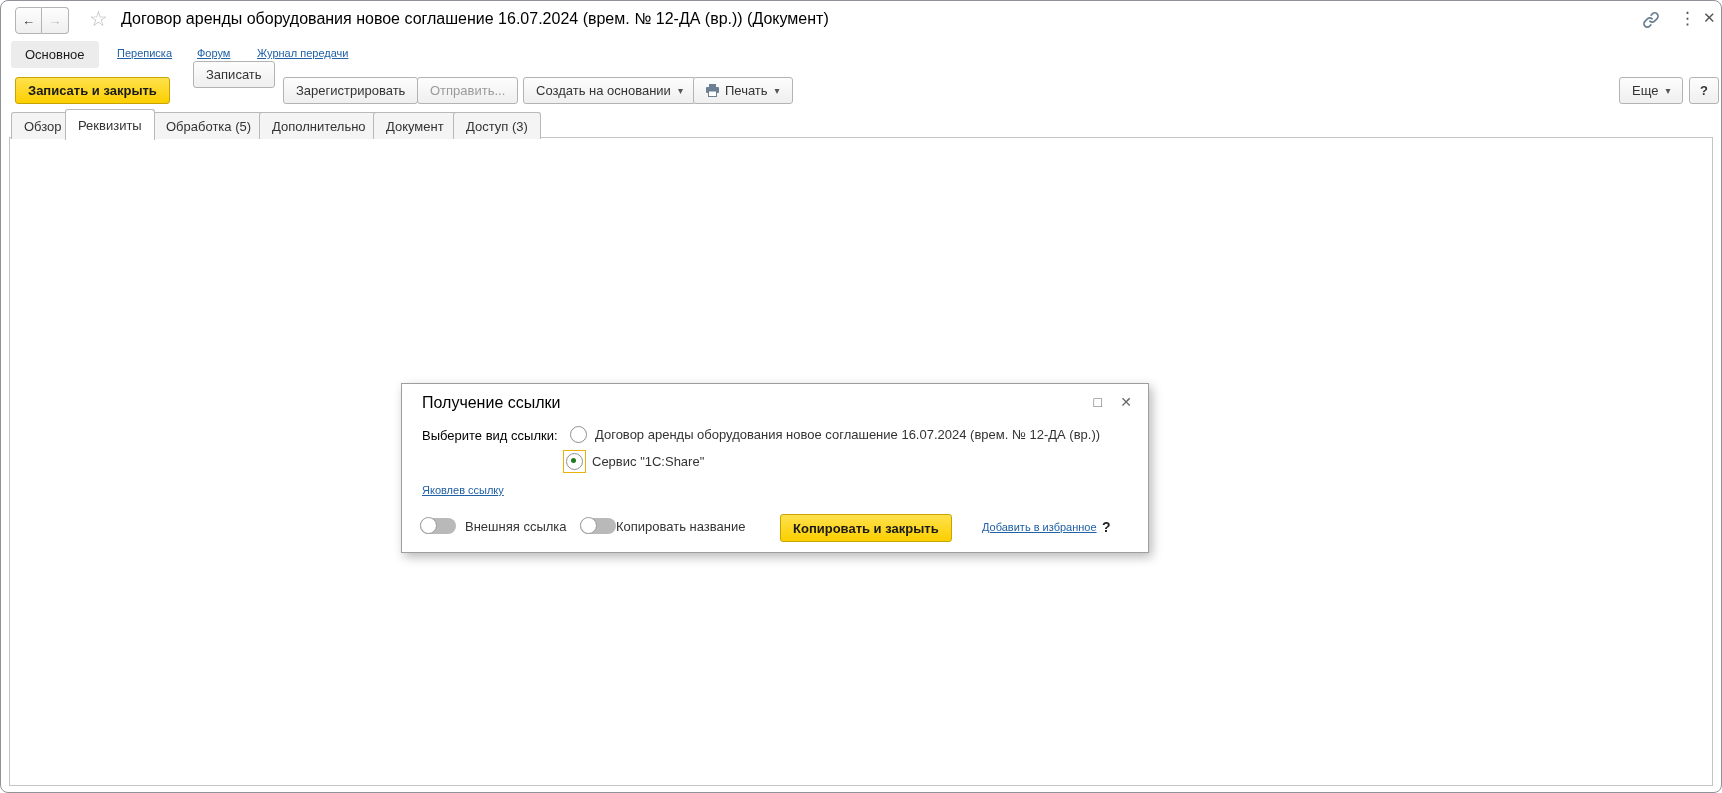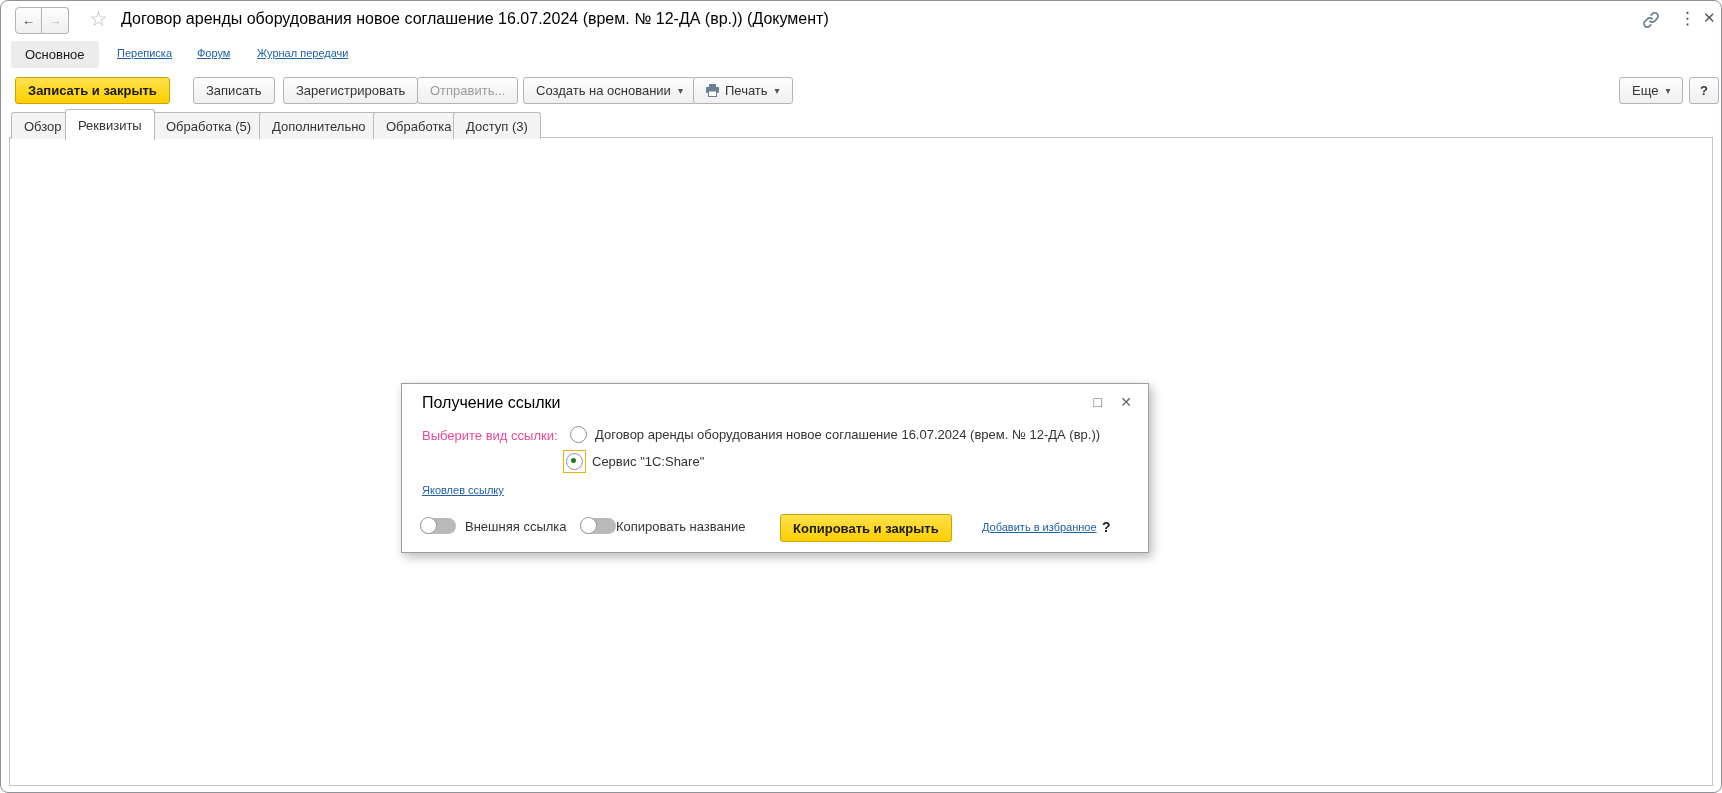--- a/index.html
+++ b/index.html
@@ -1,18 +1,18 @@
 <!DOCTYPE html>
 <html><head>
 <meta charset="utf-8">
 <style>
   html,body{margin:0;padding:0;background:#fff;font-family:"Liberation Sans",sans-serif;}
   #app{position:relative;width:1722px;height:793px;background:#fff;border:1px solid #8f9399;border-radius:8px;overflow:hidden;box-sizing:border-box;font-size:13px;color:#333;}
   .abs{position:absolute;box-sizing:border-box;}
-  .flabel{font-size:13px;color:#ec4899;white-space:nowrap;}
+  .flabel{font-size:13px;color:#000000;white-space:nowrap;}
   .dim{color:#9c9c9c;}
   .fld{display:flex;align-items:center;border:1px solid #b6b6b6;background:#fff;font-size:13px;padding:0 6px;height:24px;box-sizing:border-box;white-space:nowrap;overflow:hidden;color:#222;}
   .fld.area{align-items:flex-start;padding-top:3px;white-space:normal;}
   .sfx{width:19px;height:24px;border:1px solid #b6b6b6;border-left:1px solid #d0d0d0;display:flex;align-items:center;justify-content:center;color:#666;background:#fbfbfb;box-sizing:border-box;font-size:10px;}
   .gicon{color:#7a7a7a;font-size:12px;display:flex;align-items:center;justify-content:center;}
   .btn{display:inline-flex;align-items:center;justify-content:center;border:1px solid #b3b3b3;background:linear-gradient(#fdfdfd,#efefef);border-radius:3px;font-size:13px;color:#333;padding:0 12px;height:27px;box-sizing:border-box;white-space:nowrap;}
   .btn-yellow{background:linear-gradient(#ffe14d,#fccf00);border:1px solid #c7a400;font-weight:bold;color:#1a1a1a;}
   .link{color:#2161a5;text-decoration:underline;cursor:pointer;white-space:nowrap;font-size:11px;}
   .green-h{color:#2f7e33;font-weight:bold;font-size:13px;}
   .tab{position:absolute;top:111px;height:26px;display:flex;align-items:center;padding:0 12px;border:1px solid #b9b9b9;border-bottom:none;border-radius:3px 3px 0 0;background:#f4f4f4;color:#333;z-index:2;}
@@ -73,21 +73,21 @@
   <div class="abs" style="left:1702px;top:8px;font-size:15px;color:#555;">✕</div>
 
   <div class="abs nav-pill" style="left:10px;top:40px;">
       <span>Основное</span>
     </div>
   <div class="abs link" style="left:116px;top:46px;">Переписка</div>
   <div class="abs link" style="left:196px;top:46px;">Форум</div>
   <div class="abs link" style="left:256px;top:46px;">Журнал передачи</div>
 
   <div class="abs btn btn-yellow" style="left:14px;top:76px;">Записать и закрыть</div>
-  <div class="abs btn" style="left:192px;top:76px;">Записать</div>
+  <div class="abs btn" style="left:192px;top:60px;">Записать</div>
   <div class="abs btn" style="left:282px;top:76px;">Зарегистрировать</div>
   <div class="abs btn" style="left:416px;top:76px;color:#9a9a9a;">Отправить...</div>
   <div class="abs btn" style="left:522px;top:76px;">
     <span>Создать на основании</span>
     <span style="margin-left:7px;color:#555;font-size:10px;">▾</span>
   </div>
   <div class="abs btn" style="left:692px;top:76px;">
     <span style="margin-right:6px;display:inline-flex;">
       <svg width="13" height="13" viewBox="0 0 13 13">
           <rect x="3" y="0" width="7" height="3" fill="#6d7f92"></rect>
@@ -111,21 +111,21 @@
   <div class="tab active" style="left:64px;">
       <span>Реквизиты</span>
     </div>
   <div class="tab" style="left:152px;">
       <span>Обработка (5)</span>
     </div>
   <div class="tab" style="left:258px;">
       <span>Дополнительно</span>
     </div>
   <div class="tab" style="left:372px;">
-      <span>Обработка</span>
+      <span>Документ</span>
     </div>
   <div class="tab" style="left:452px;">
       <span>Доступ (3)</span>
     </div>
 
   <div class="abs flabel" style="left:14px;top:156px;">Вид документа:</div>
   <div class="abs fld" style="left:122px;top:150px;width:702px;">
       <span>Договор аренды оборудования</span>
     </div>
   <div class="abs sfx" style="left:824px;top:150px;width:28px;border-left:1px solid #b6b6b6;">...</div>

